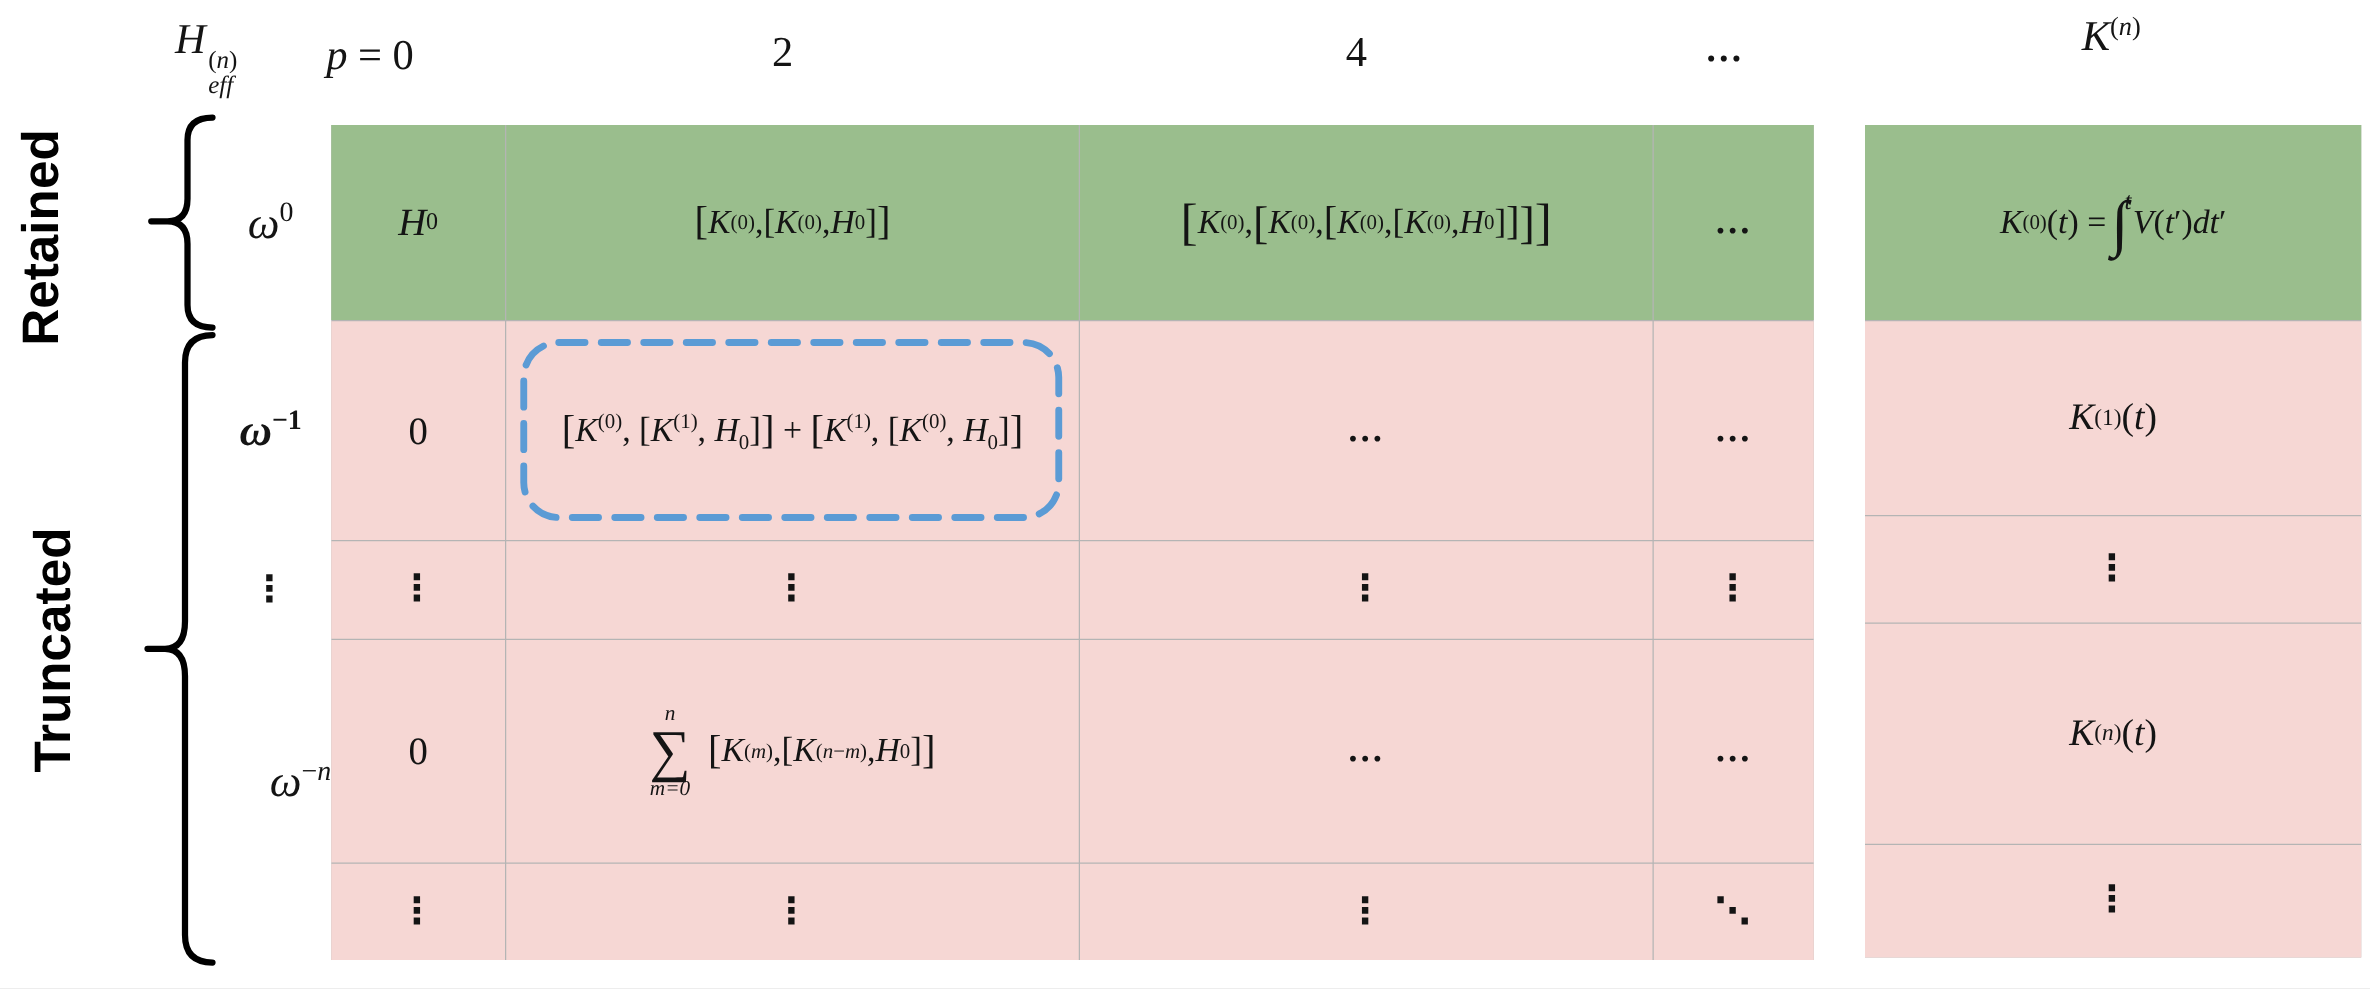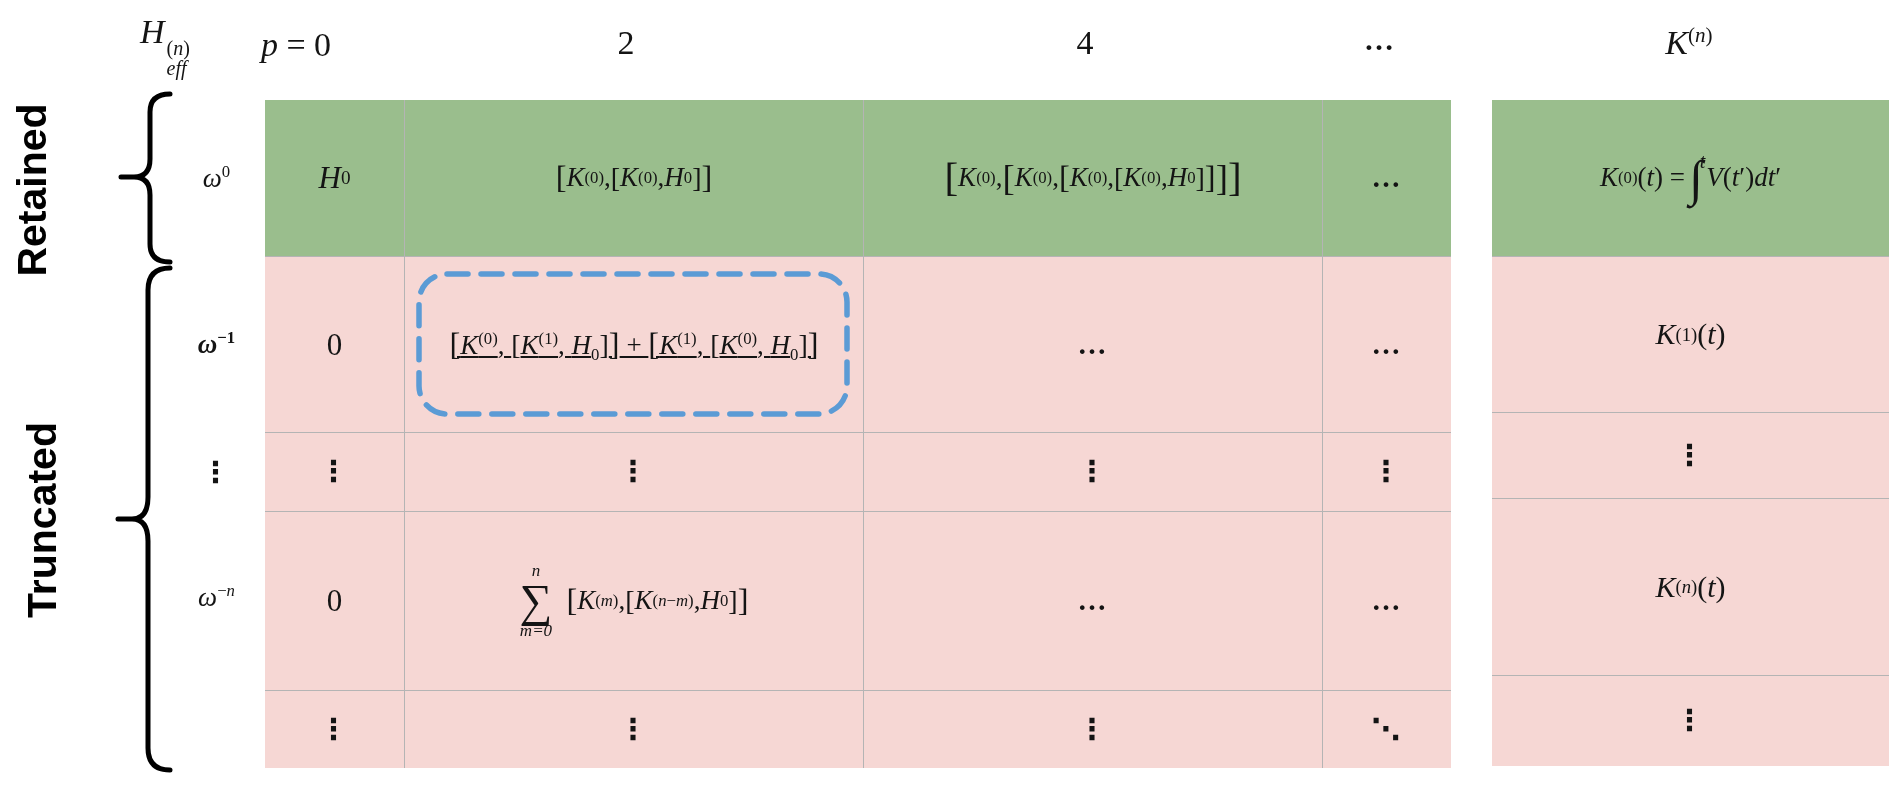--- a/index.html
+++ b/index.html
@@ -15,21 +15,21 @@
   .hdr.dots{font-size:30px;font-weight:bold;letter-spacing:2px;}
   .stk{display:inline-flex;flex-direction:column;align-items:flex-start;font-size:20px;line-height:1.02;vertical-align:-12px;margin-left:2px;}
 
   
   .sidelab{position:absolute;text-align:center;font-family:"Liberation Sans","DejaVu Sans",sans-serif;
     font-weight:700;font-size:41px;color:#000;transform:rotate(-90deg);line-height:50px;height:50px;}
 
   .bracesvg{position:absolute;overflow:visible;}
 
   
-  .rowlab{position:absolute;left:168px;width:97px;text-align:center;font-size:27px;line-height:50px;height:50px;white-space:nowrap;}
+  .rowlab{position:absolute;left:168px;width:97px;text-align:center;font-size:36px;line-height:50px;height:50px;white-space:nowrap;}
   .rowlab sup{font-size:0.62em;}
 
   
   .maintab{position:absolute;left:265px;top:100px;display:grid;
     grid-template-columns:139px 458px 458px 128px;
     grid-template-rows:156px 175px 78px 178px 77px;
     gap:1px;background:#b4b4b4;}
   .ktab{position:absolute;left:1492px;top:100px;display:grid;
     grid-template-columns:397px;
     grid-template-rows:156px 155px 85px 176px 90px;
@@ -53,51 +53,51 @@
   .sum{display:inline-flex;flex-direction:column;align-items:center;line-height:1;margin-right:14px;vertical-align:middle;}
   .sum .lim{font-size:17px;font-style:italic;line-height:1.05;}
   .sum .sg{font-size:46px;line-height:0.9;font-style:normal;}
 
   
   .intg{font-size:50px;font-style:normal;line-height:0;vertical-align:-8px;margin:0 0 0 4px;}
   .intlim{font-size:20px;font-style:italic;position:relative;top:-17px;left:-3px;margin-right:-2px;}
 
   
   .dashbox{position:absolute;inset:0;pointer-events:none;}
-  .formula{position:relative;z-index:2;text-decoration:underline;}
+  .formula{position:relative;z-index:2;}
 </style>
 </head>
 <body>
 
 <div class="canvas">
 
   <div class="hdr" style="left:165px;top:46px;"><i>H</i><span class="stk">
         <span>(<i>n</i>)</span>
         <span><i>eff</i></span>
       </span></div>
   <div class="hdr" style="left:296px;top:45px;font-family:Liberation Serif, serif;"><i>p</i> = 0</div>
   <div class="hdr" style="left:626px;top:43px;">2</div>
   <div class="hdr" style="left:1085px;top:43px;">4</div>
   <div class="hdr dots" style="left:1380px;top:40px;">…</div>
-  <div class="hdr" style="left:1689px;top:43px;"><i>K</i><sup>(<i>n</i>)</sup></div>
+  <div class="hdr" style="left:1689px;top:30px;"><i>K</i><sup>(<i>n</i>)</sup></div>
 
   <div class="sidelab" style="left:-78px;top:165px;width:220px;">Retained</div>
   <div class="sidelab" style="left:-88px;top:495px;width:260px;">Truncated</div>
 
   <svg class="bracesvg" style="left:118px;top:90px;" width="56" height="176" viewBox="0 0 56 176">
     <path d="M 52 4 Q 32 4 32 22 L 32 69 Q 32 87 16 87 Q 32 87 32 105 L 32 154 Q 32 172 52 172 M 3 87 L 16 87" fill="none" stroke="#000" stroke-width="5" stroke-linecap="round"></path>
   </svg>
   <svg class="bracesvg" style="left:118px;top:264px;" width="56" height="510" viewBox="0 0 56 510">
     <path d="M 52 4 Q 30 4 30 26 L 30 233 Q 30 255 14 255 Q 30 255 30 277 L 30 484 Q 30 506 52 506 M 0 255 L 14 255" fill="none" stroke="#000" stroke-width="5" stroke-linecap="round"></path>
   </svg>
 
   <div class="rowlab" style="top:153px;"><i>ω</i><sup>0</sup></div>
   <div class="rowlab" style="top:319px;font-weight:bold;"><i>ω</i><sup>−1</sup></div>
   <div class="rowlab d" style="top:447px;">⋮</div>
-  <div class="rowlab" style="top:572px;"><i>ω</i><sup>−<i>n</i></sup></div>
+  <div class="rowlab" style="top:600px;text-align:right;"><i>ω</i><sup>−<i>n</i></sup></div>
 
   <div class="maintab">
 
     <div class="cell g num">
         <i>H</i>
         <sub>0</sub>
       </div>
     <div class="cell g"><span class="k2">[</span><i>K</i><sup>(0)</sup>, <span class="k1">[</span><i>K</i><sup>(0)</sup>, <i>H</i><sub>0</sub><span class="k1">]</span><span class="k2">]</span></div>
     <div class="cell g"><span class="k4">[</span><i>K</i><sup>(0)</sup>, <span class="k3">[</span><i>K</i><sup>(0)</sup>, <span class="k2">[</span><i>K</i><sup>(0)</sup>, <span class="k1">[</span><i>K</i><sup>(0)</sup>, <i>H</i><sub>0</sub><span class="k1">]</span><span class="k2">]</span><span class="k3">]</span><span class="k4">]</span></div>
     <div class="cell g d">…</div>

